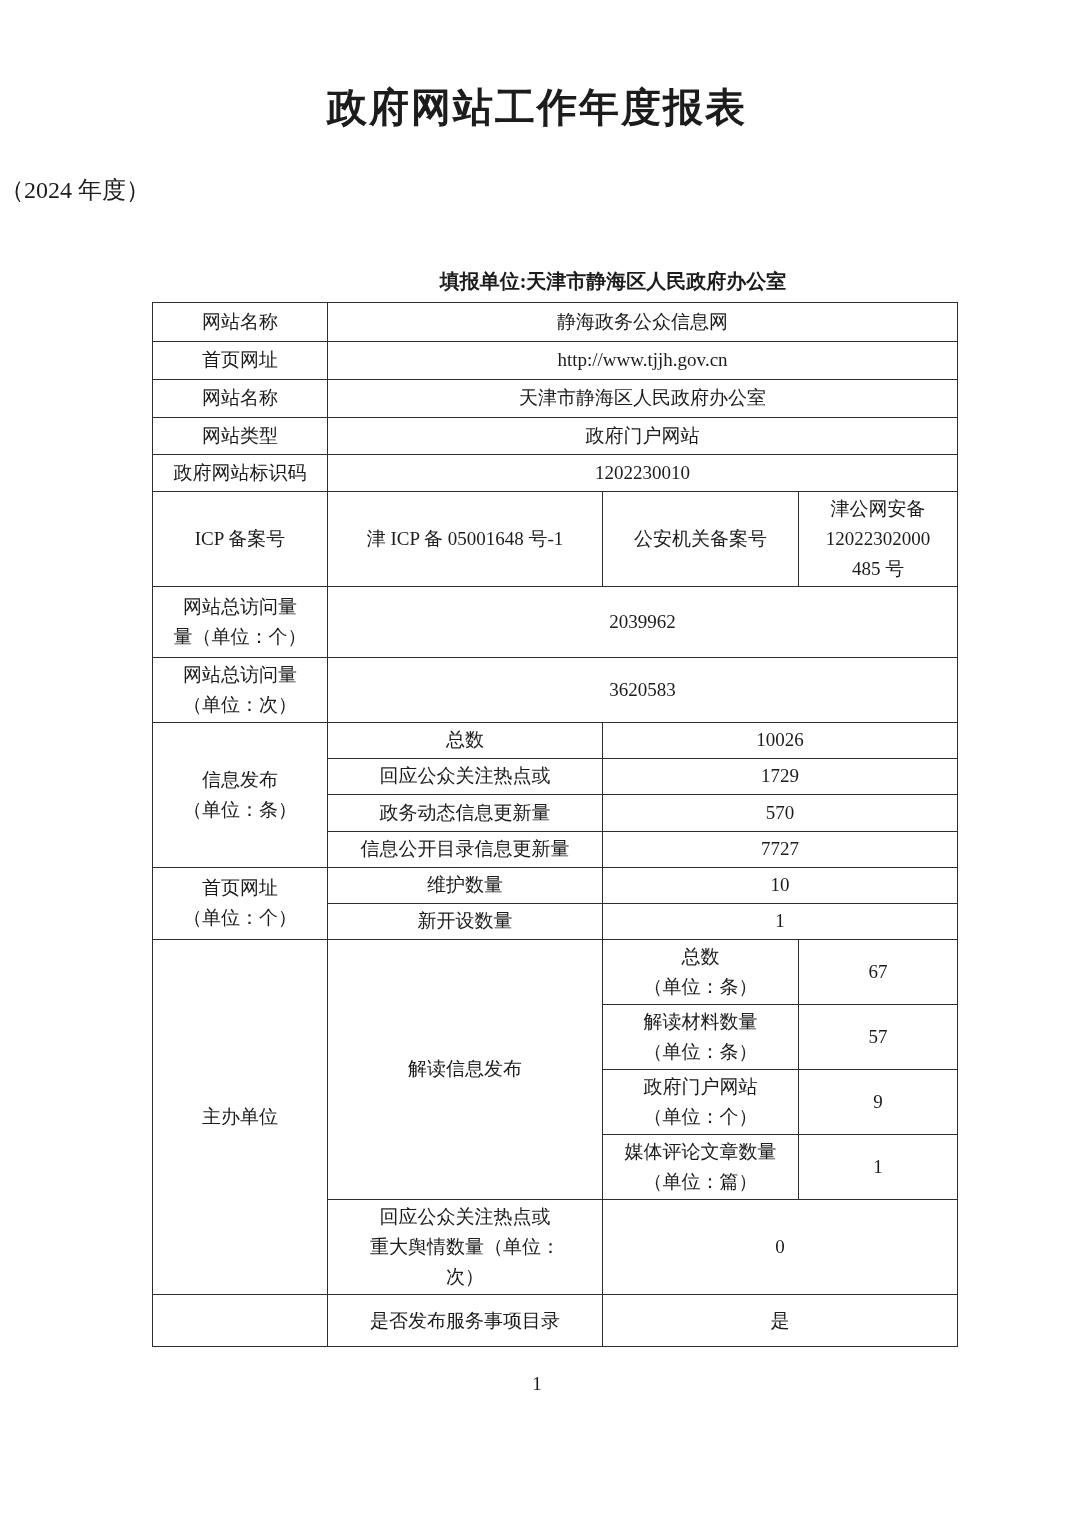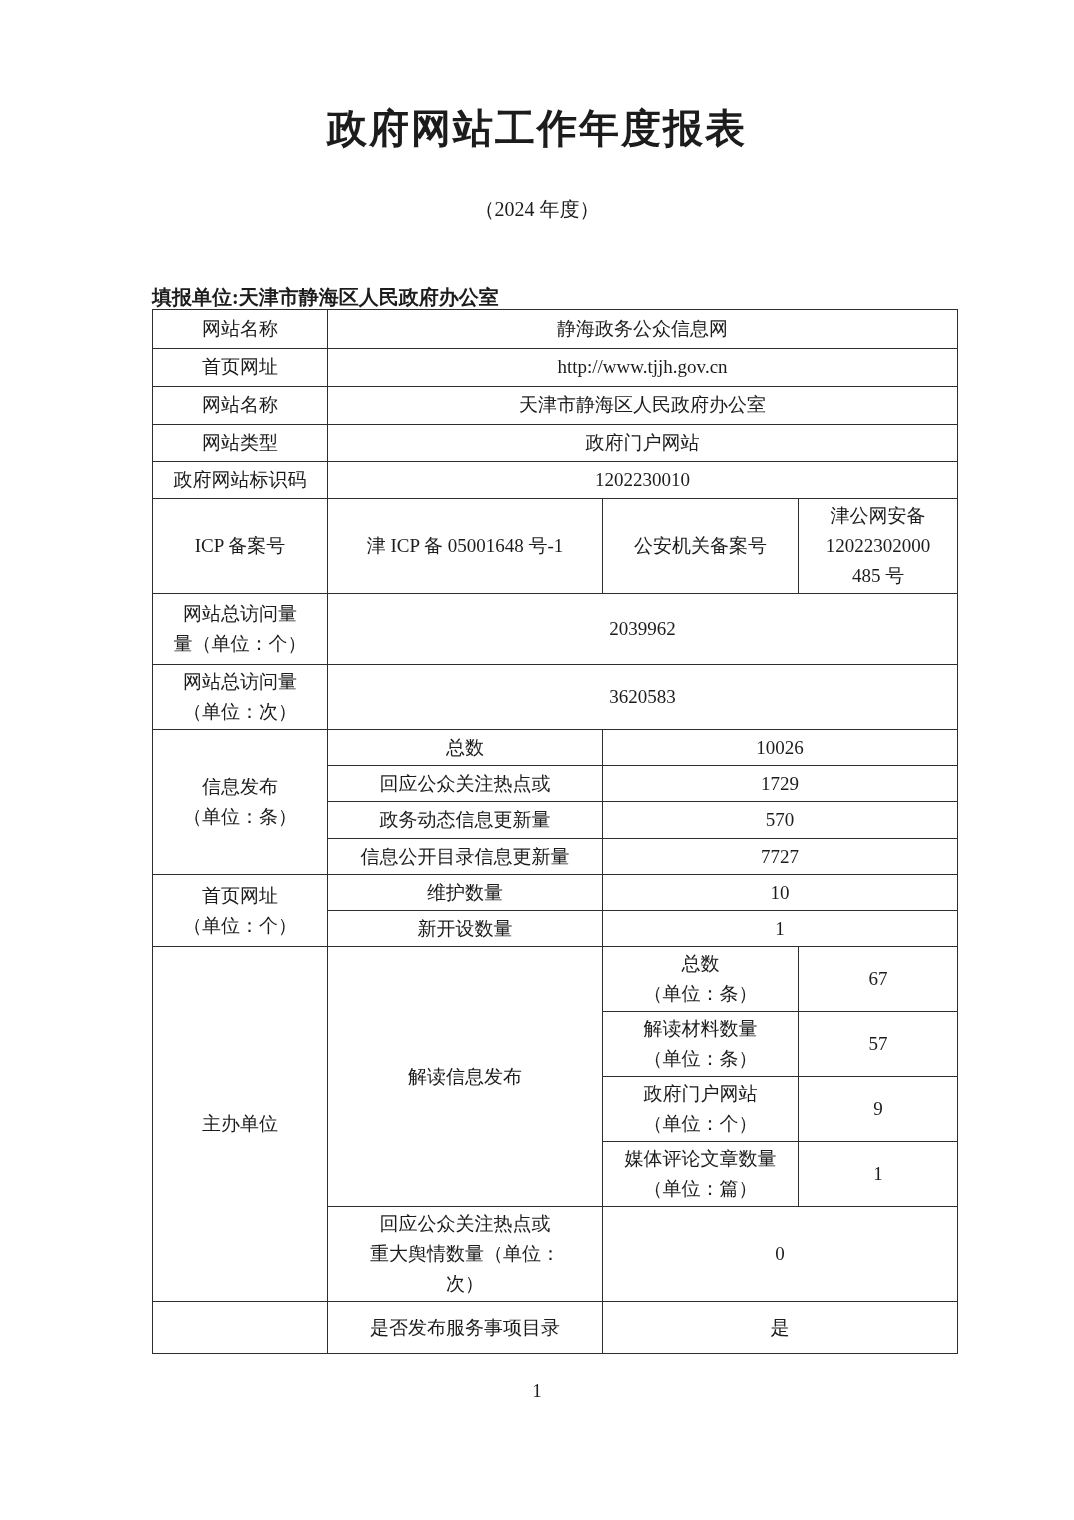--- a/index.html
+++ b/index.html
@@ -11,45 +11,47 @@
   }
   .page {
     position: relative;
     width: 1074px;
     height: 1520px;
     background: #ffffff;
     overflow: hidden;
   }
   .doc-title {
     margin: 0;
-    padding-top: 105px;
+    padding-top: 84px;
     text-align: center;
     font-size: 40px;
     font-weight: bold;
     letter-spacing: 2px;
     line-height: 1.2;
   }
   .doc-subtitle {
     margin: 0;
     margin-top: 44px;
-    text-align: center;
-    font-size: 20px;
+    text-align: left;
+    font-size: 24px;
     font-weight: normal;
     line-height: 1.2;
   }
   .reporting-unit {
     margin: 0;
     margin-top: 64px;
     margin-left: 152px;
     font-size: 20px;
     font-weight: bold;
     line-height: 1.2;
+    text-align: center;
   }
   table.report-table {
     margin-left: 152px;
+    margin-top: 9px;
     border-collapse: collapse;
     table-layout: fixed;
     width: 805px;
   }
   table.report-table td {
     border: 1px solid #2e2e2e;
     text-align: center;
     vertical-align: middle;
     font-size: 19px;
     line-height: 1.58;

